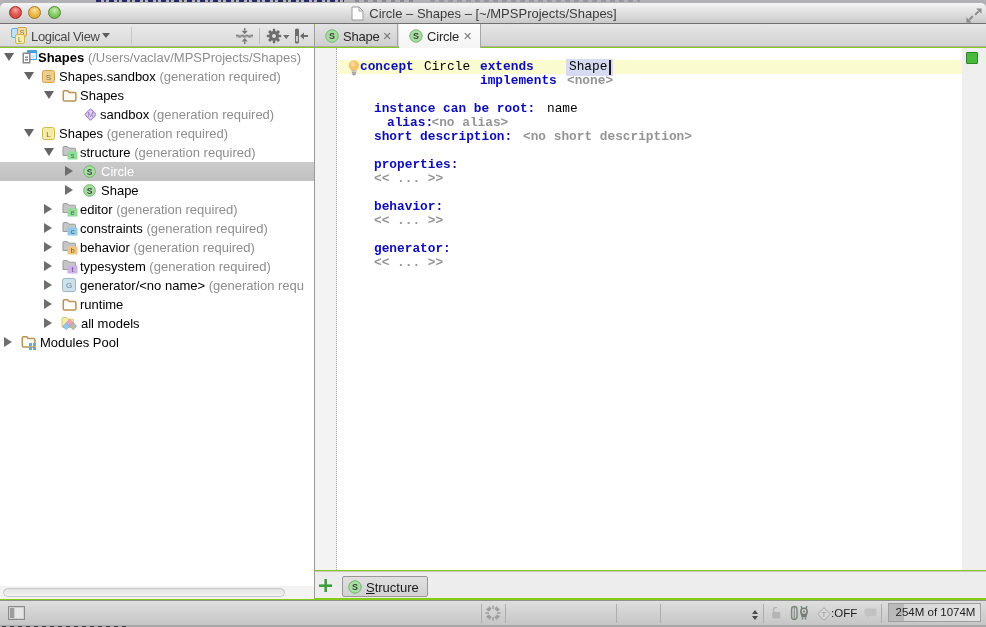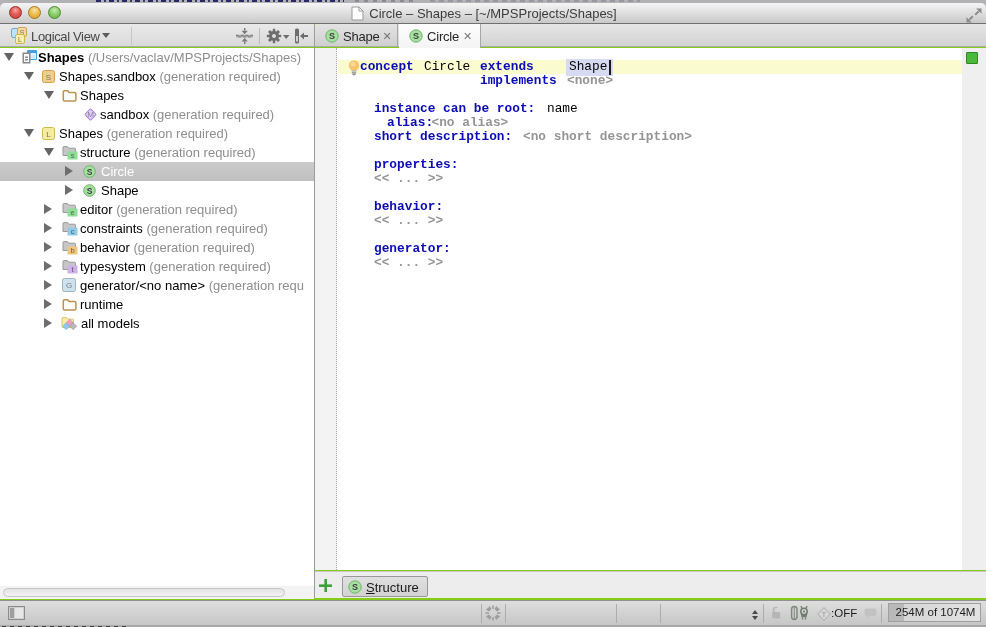--- a/index.html
+++ b/index.html
@@ -299,20 +299,31 @@
     <div class="trow" style="top:266px;">
       <span class="arrow-r" style="left:44px;"></span>
       <svg class="icon" width="17" height="15" viewBox="0 0 17 15" style="left:61px;top:2px;">
         <path d="M1 2.6 a1 1 0 0 1 1 -1 h3.4 l1.4 1.6 h4.7 a1 1 0 0 1 1 1 v6.3 a1 1 0 0 1 -1 1 h-9.5 a1 1 0 0 1 -1 -1 z" fill="#f7eda9" stroke="#d8c46a"></path>
         <rect x="6.2" y="4.2" width="5" height="5" transform="rotate(45 8.7 6.7)" fill="#ef9fbc" stroke="#d88aa8" stroke-width="0.6"></rect>
         <rect x="2.7" y="7.7" width="5" height="5" transform="rotate(45 5.2 10.2)" fill="#8fc8ee" stroke="#74aed6" stroke-width="0.6"></rect>
         <rect x="9.7" y="7.7" width="5" height="5" transform="rotate(45 12.2 10.2)" fill="#b9b9b9" stroke="#9a9a9a" stroke-width="0.6"></rect>
       </svg>
       <span class="lbl" style="left:81px;">all models</span>
     </div>
+    <div class="trow" style="top:285px;">
+      <span class="arrow-r" style="left:4px;"></span>
+      <svg class="icon" width="16" height="15" viewBox="0 0 16 15" style="left:21px;top:2px;">
+        <path d="M1.3 3 a1.2 1.2 0 0 1 1.2 -1.2 h3.2 l1.4 1.7 h5.6 a1.2 1.2 0 0 1 1.2 1.2 v6 a1.2 1.2 0 0 1 -1.2 1.2 h-10.2 a1.2 1.2 0 0 1 -1.2 -1.2 z" fill="#fffdf8" stroke="#bb9255" stroke-width="1.5"></path>
+        <rect x="8" y="8" width="3" height="3" fill="#6aa7d8"></rect>
+          <rect x="12" y="8" width="3" height="3" fill="#6aa7d8"></rect>
+        <rect x="8" y="12" width="3" height="3" fill="#6aa7d8"></rect>
+          <rect x="12" y="12" width="3" height="3" fill="#6aa7d8"></rect>
+      </svg>
+      <span class="lbl" style="left:40px;">Modules Pool</span>
+    </div>
     <div id="hscroll">
         <div id="hthumb"></div>
       </div>
   </div>
   <div class="abs" id="divider"></div>
 
   <div class="abs" id="editor">
     <div id="gutter"></div>
     <div id="yband"></div>
     <div id="shapecell"></div>

